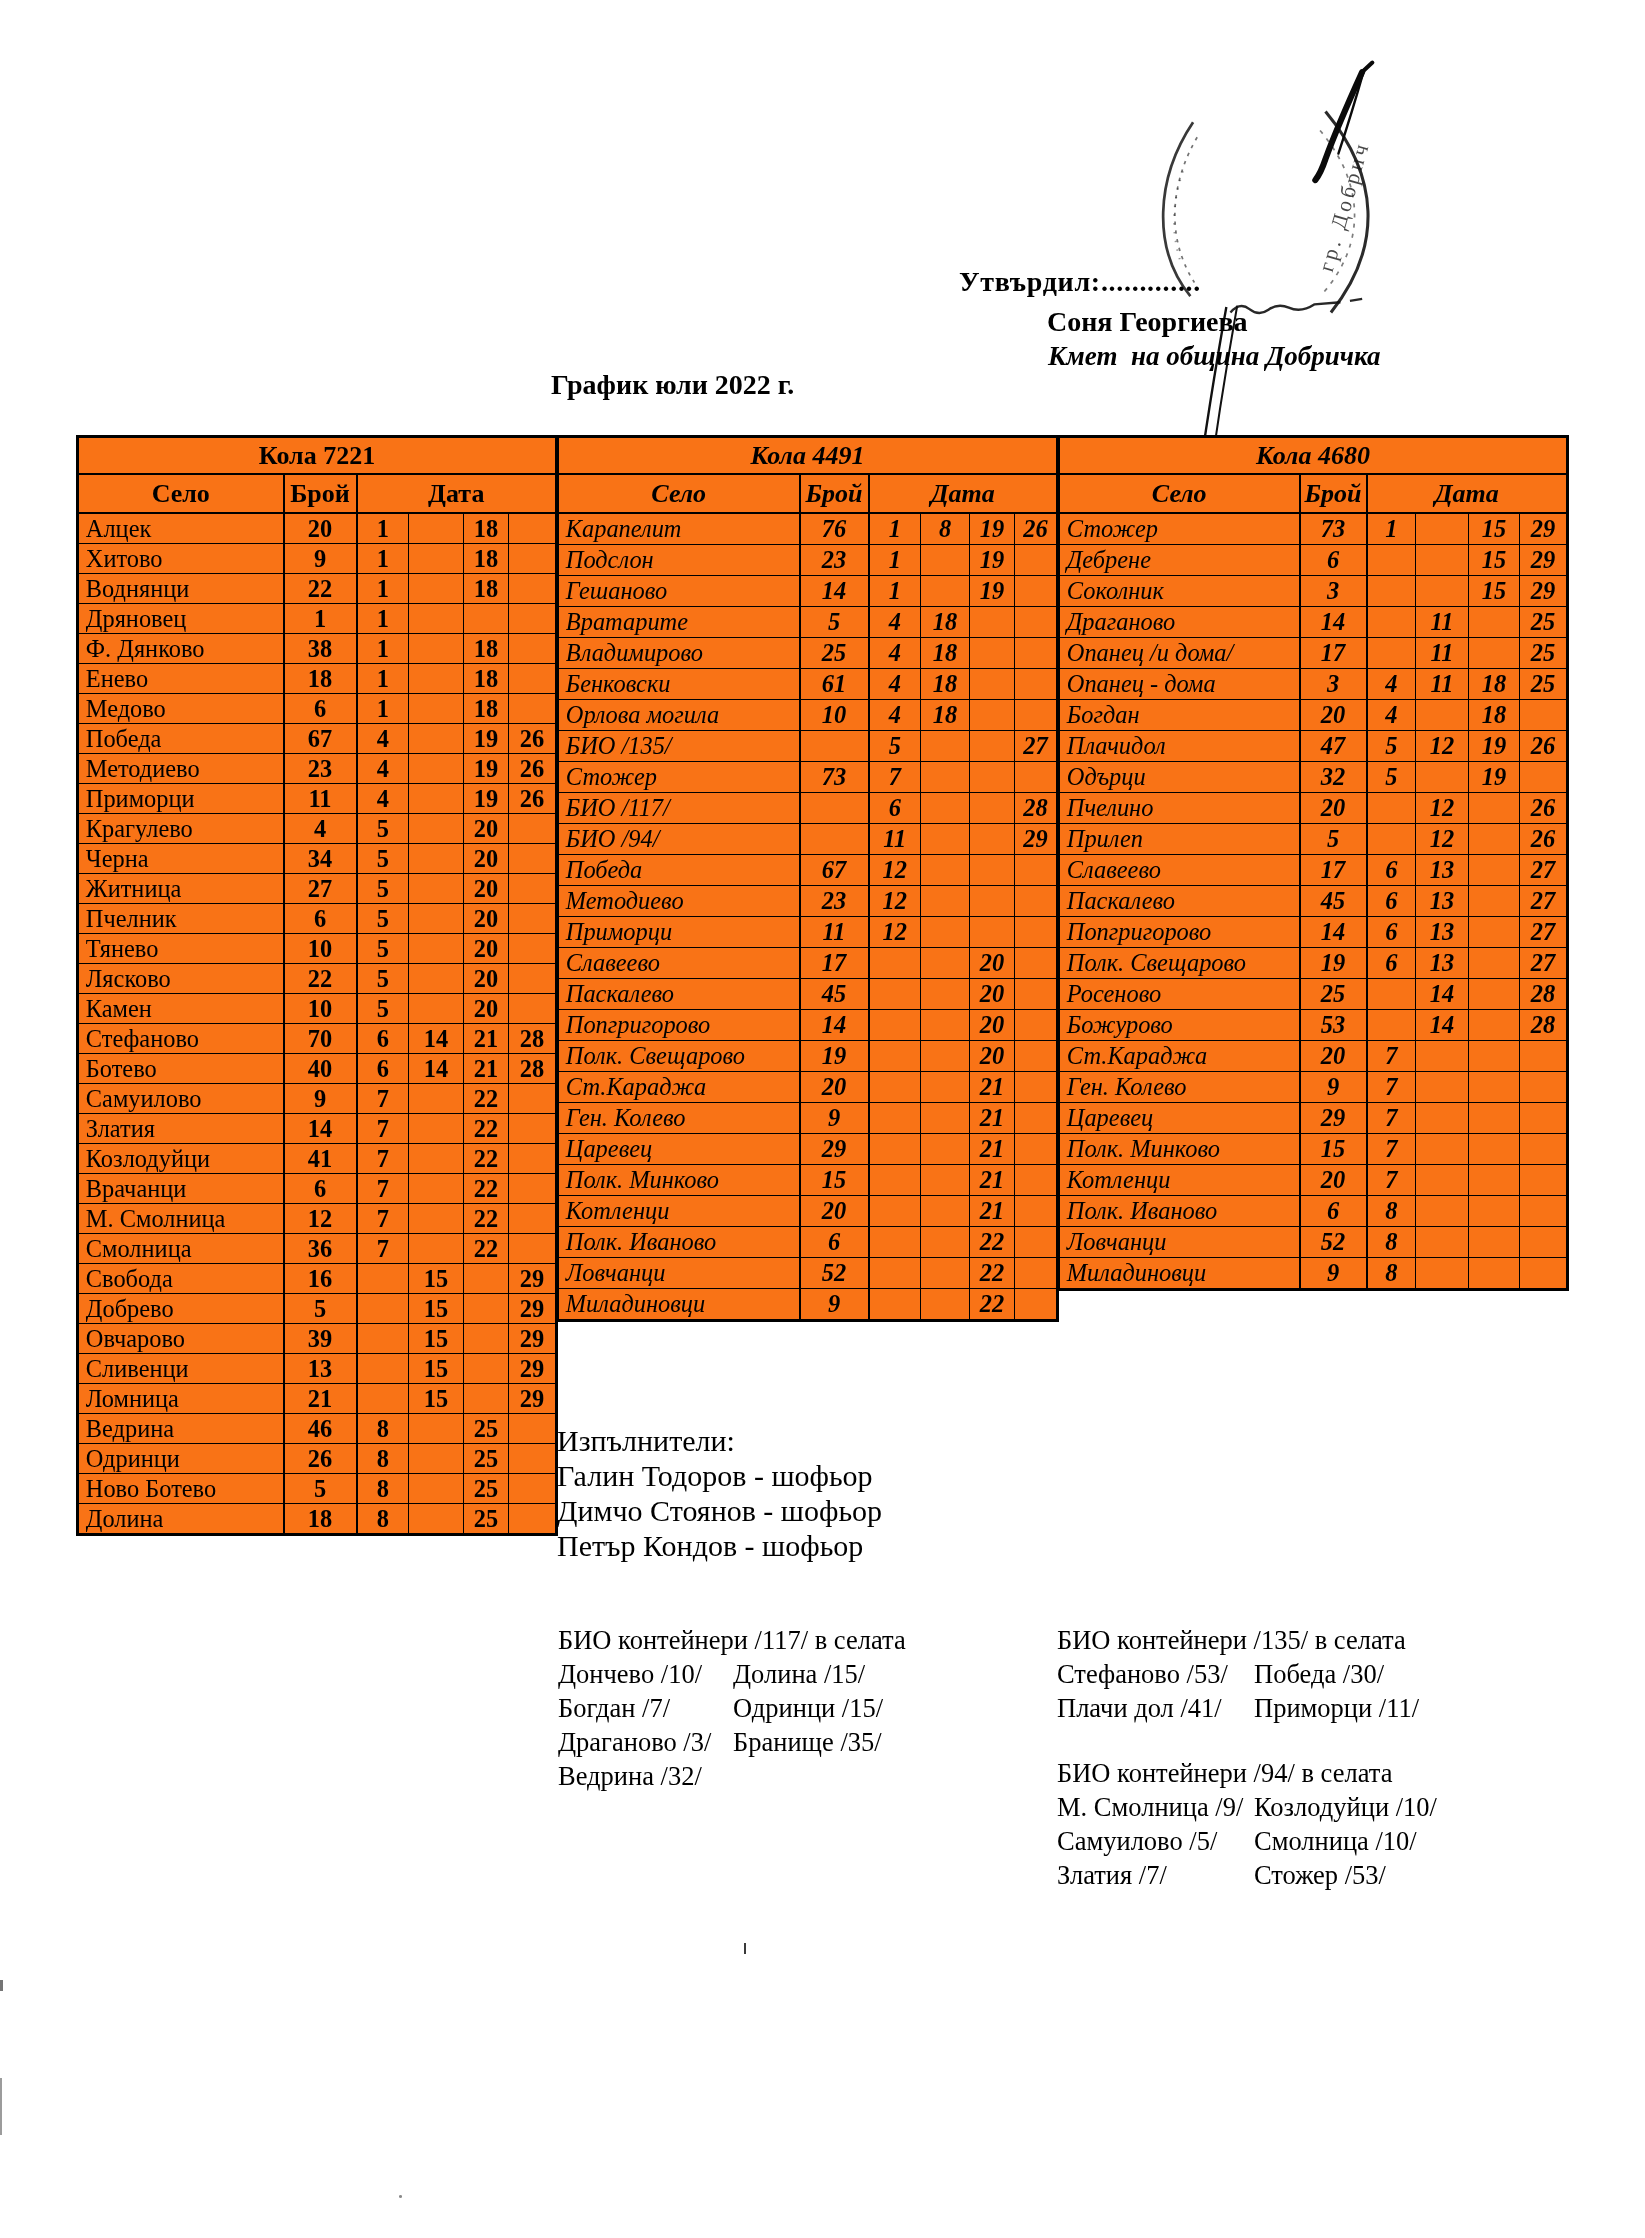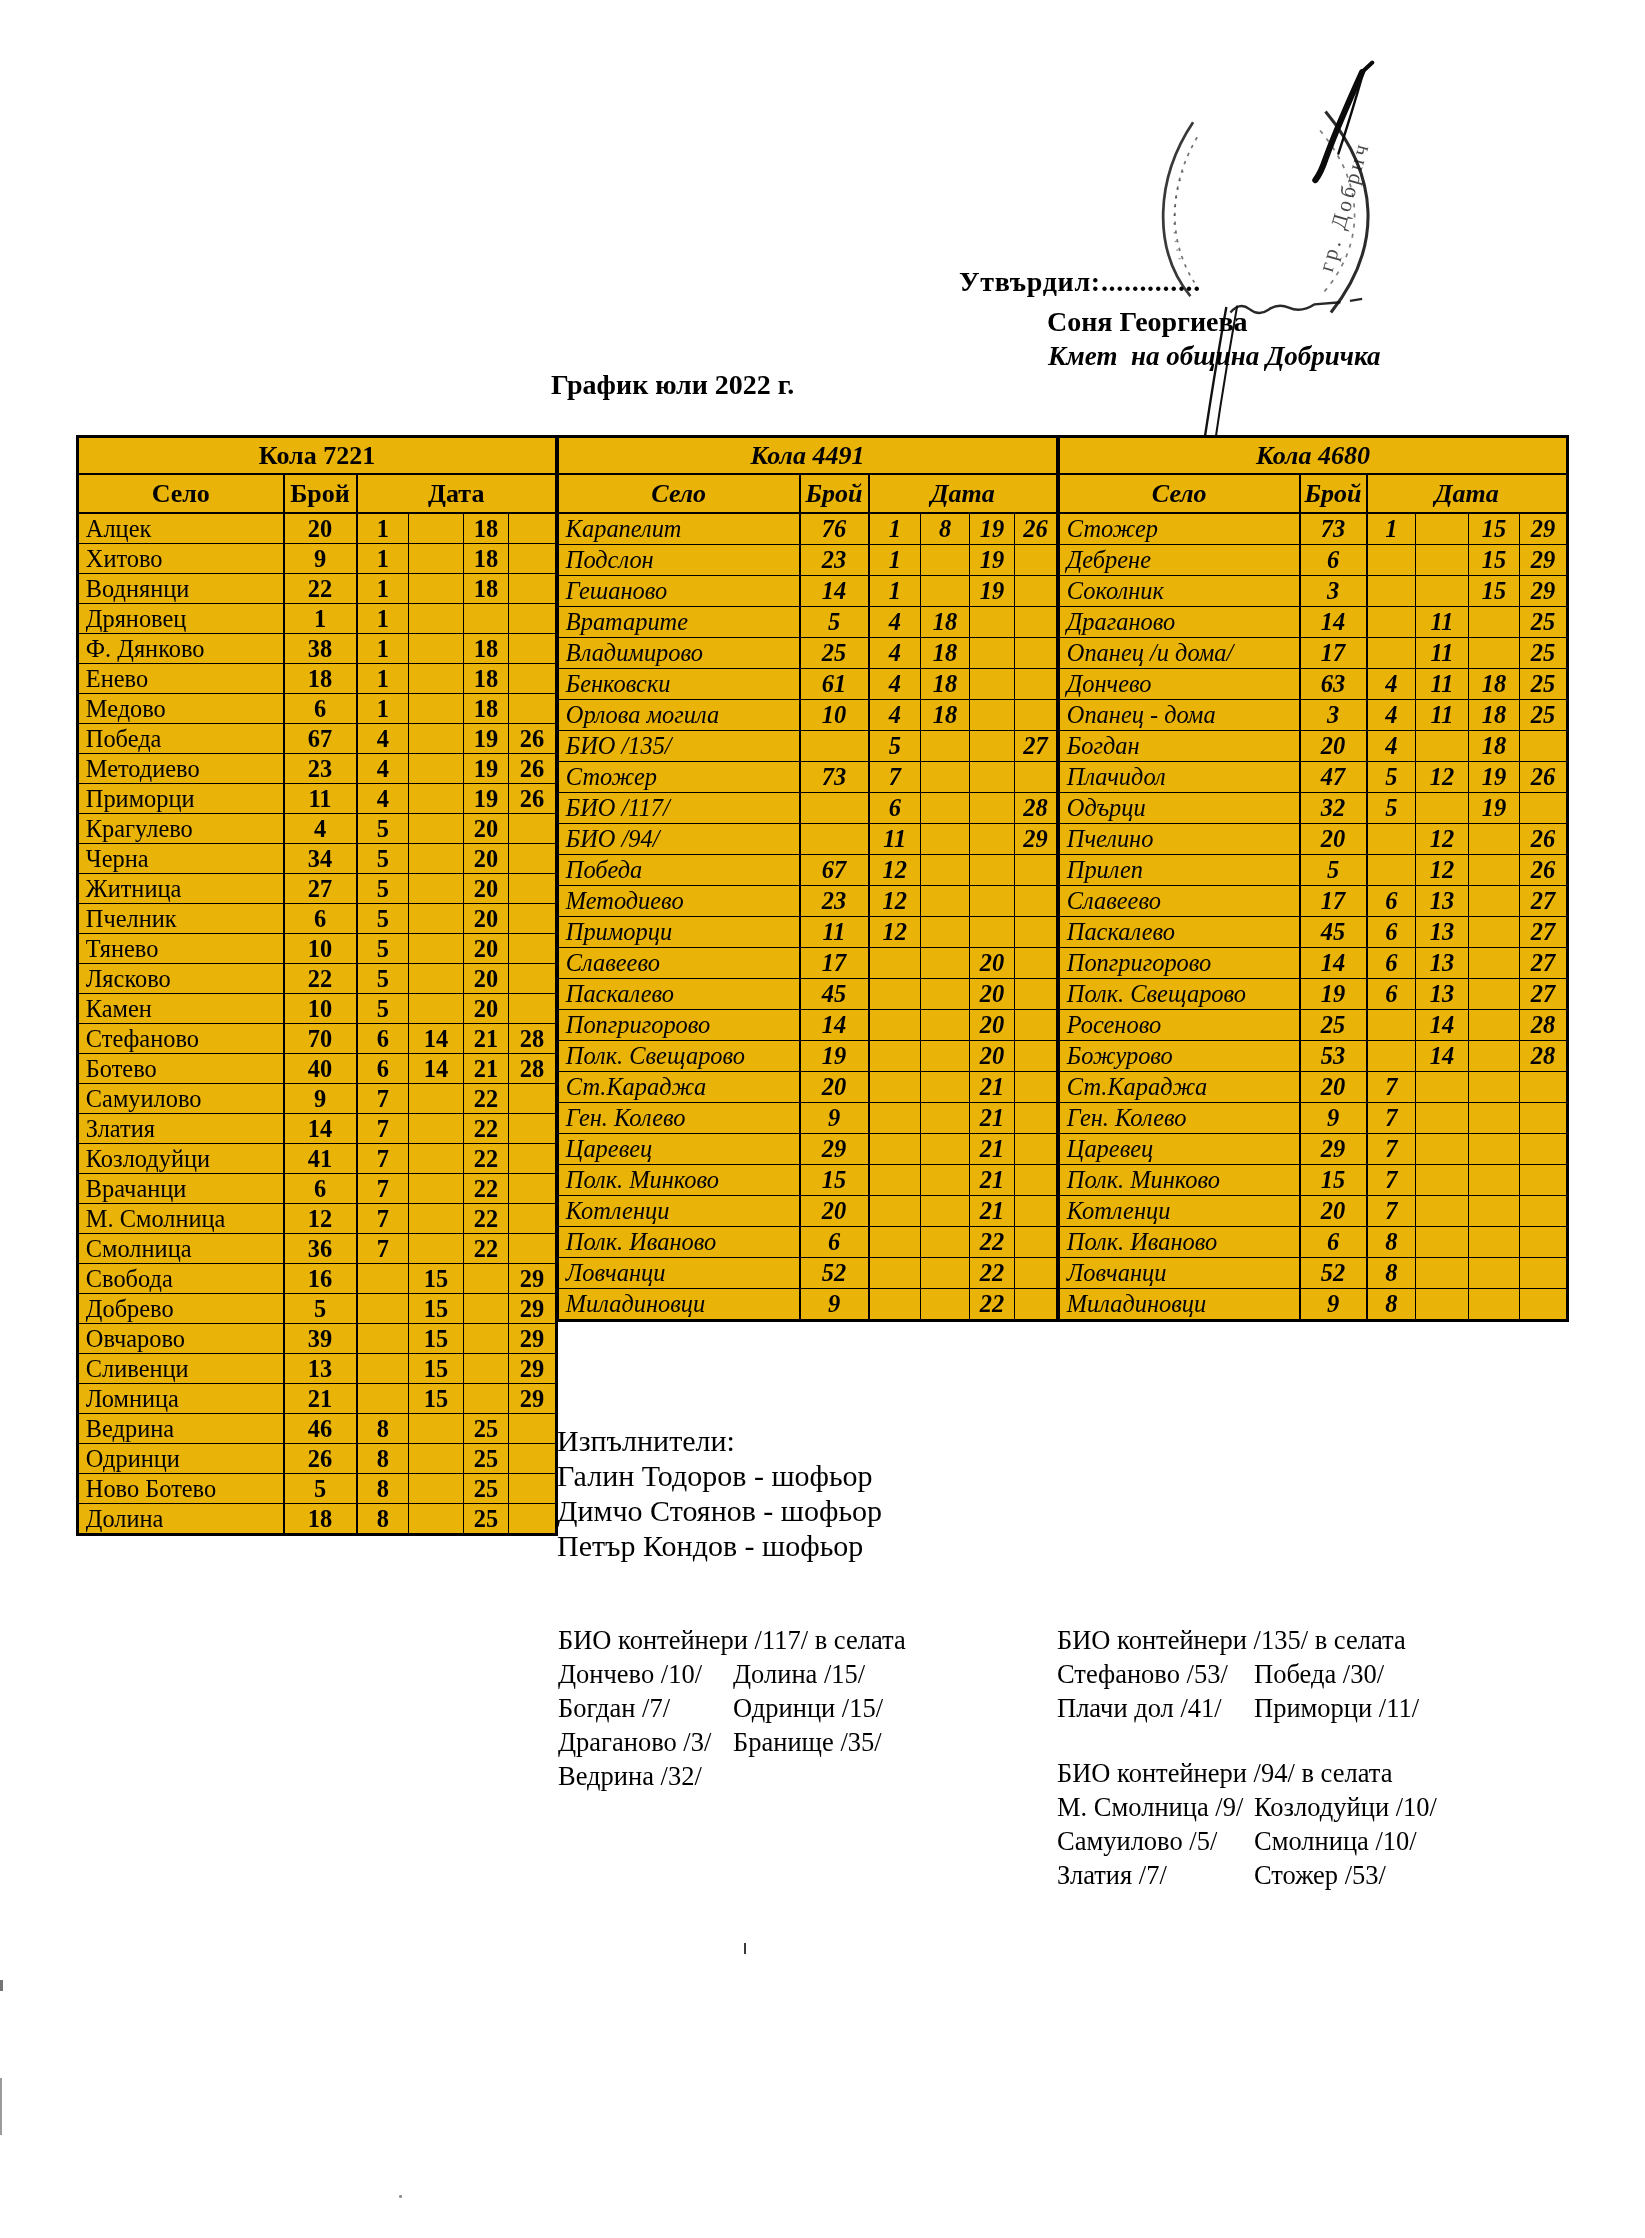--- a/index.html
+++ b/index.html
@@ -12,21 +12,21 @@
     overflow:hidden;
   }
   .abs{position:absolute;}
   
   .approved-label{left:959px;top:266px;font-size:28px;font-weight:600;letter-spacing:0.7px;}
   .approver-name{left:1047px;top:306px;font-size:28px;font-weight:600;}
   .approver-title{left:1048px;top:341px;font-size:27px;font-style:italic;font-weight:600;white-space:pre;}
   .page-title{left:551px;top:369px;font-size:28px;font-weight:bold;margin:0;}
   
   .tables-wrap{left:76px;top:435px;display:flex;align-items:flex-start;}
-  table.sched{border-collapse:collapse;table-layout:fixed;background:#eab308;}
+  table.sched{border-collapse:collapse;table-layout:fixed;background:#f97316;}
   table.sched{border:3.4px solid #000;}
   table.sched + table.sched{margin-left:-2px;font-style:italic;}
   .sched th,.sched td{border:1.4px solid #000;padding:0;font-size:24.4px;line-height:1.05;overflow:hidden;}
   .sched thead tr.car-row th{height:35px;font-size:26px;font-weight:bold;border-bottom:2.7px solid #000;}
   .sched thead tr.cols-row th{height:37px;font-size:26px;font-weight:bold;border-bottom:2.7px solid #000;}
   .sched td.v{text-align:left;padding-left:6.8px;white-space:nowrap;border-right:2.7px solid #000;}
   .sched td.c{text-align:center;border-right:2.7px solid #000;font-weight:600;}
   .sched td.d{text-align:center;font-weight:600;}
   .sched th.h-selo{border-right:2.7px solid #000;}
   .sched th.h-broi{border-right:2.7px solid #000;}
@@ -668,28 +668,20 @@
             <td class="d">11</td>
             <td class="d"></td>
             <td class="d">25</td>
           </tr>
           <tr>
             <td class="v">Опанец /и дома/</td>
             <td class="c">17</td>
             <td class="d"></td>
             <td class="d">11</td>
             <td class="d"></td>
-            <td class="d">25</td>
-          </tr>
-          <tr>
-            <td class="v">Дончево</td>
-            <td class="c">63</td>
-            <td class="d">4</td>
-            <td class="d">11</td>
-            <td class="d">18</td>
             <td class="d">25</td>
           </tr>
           <tr>
             <td class="v">Опанец - дома</td>
             <td class="c">3</td>
             <td class="d">4</td>
             <td class="d">11</td>
             <td class="d">18</td>
             <td class="d">25</td>
           </tr>

